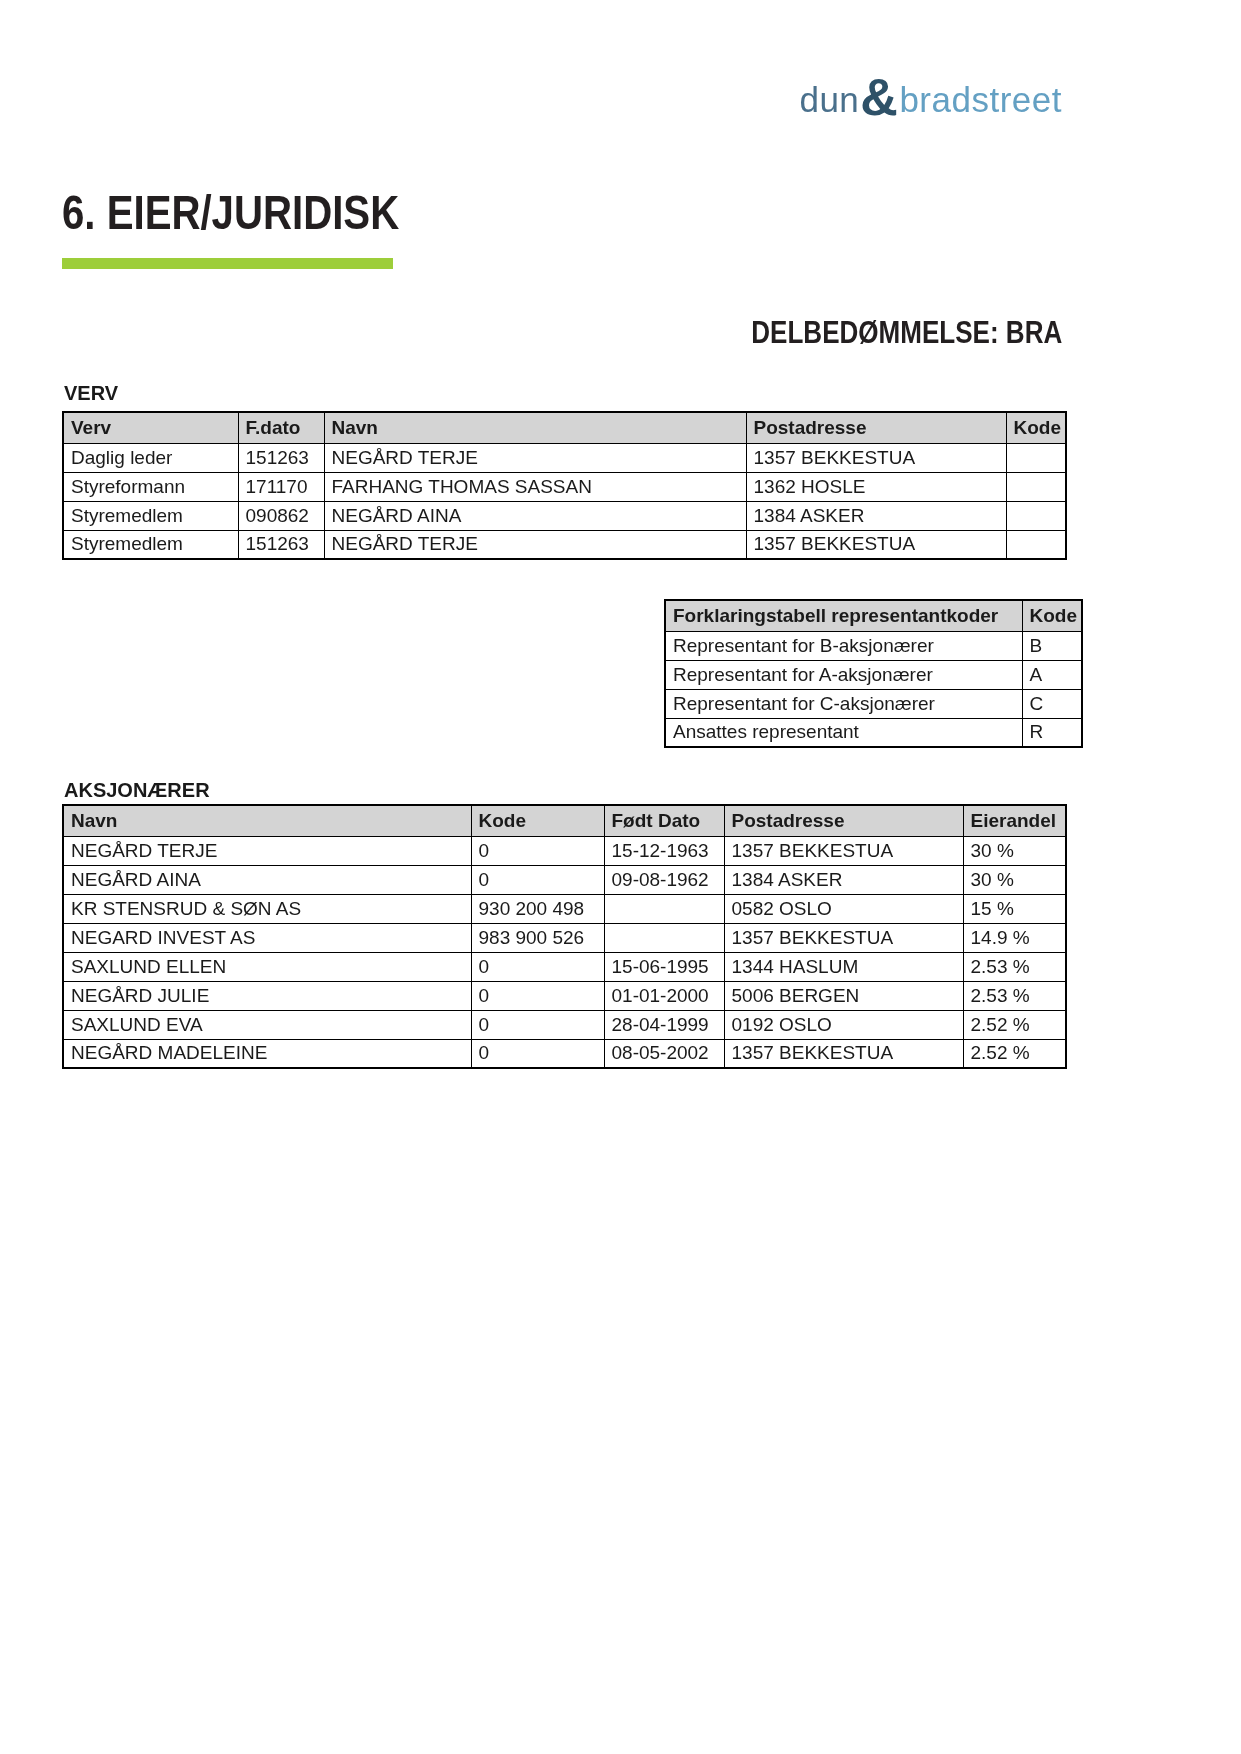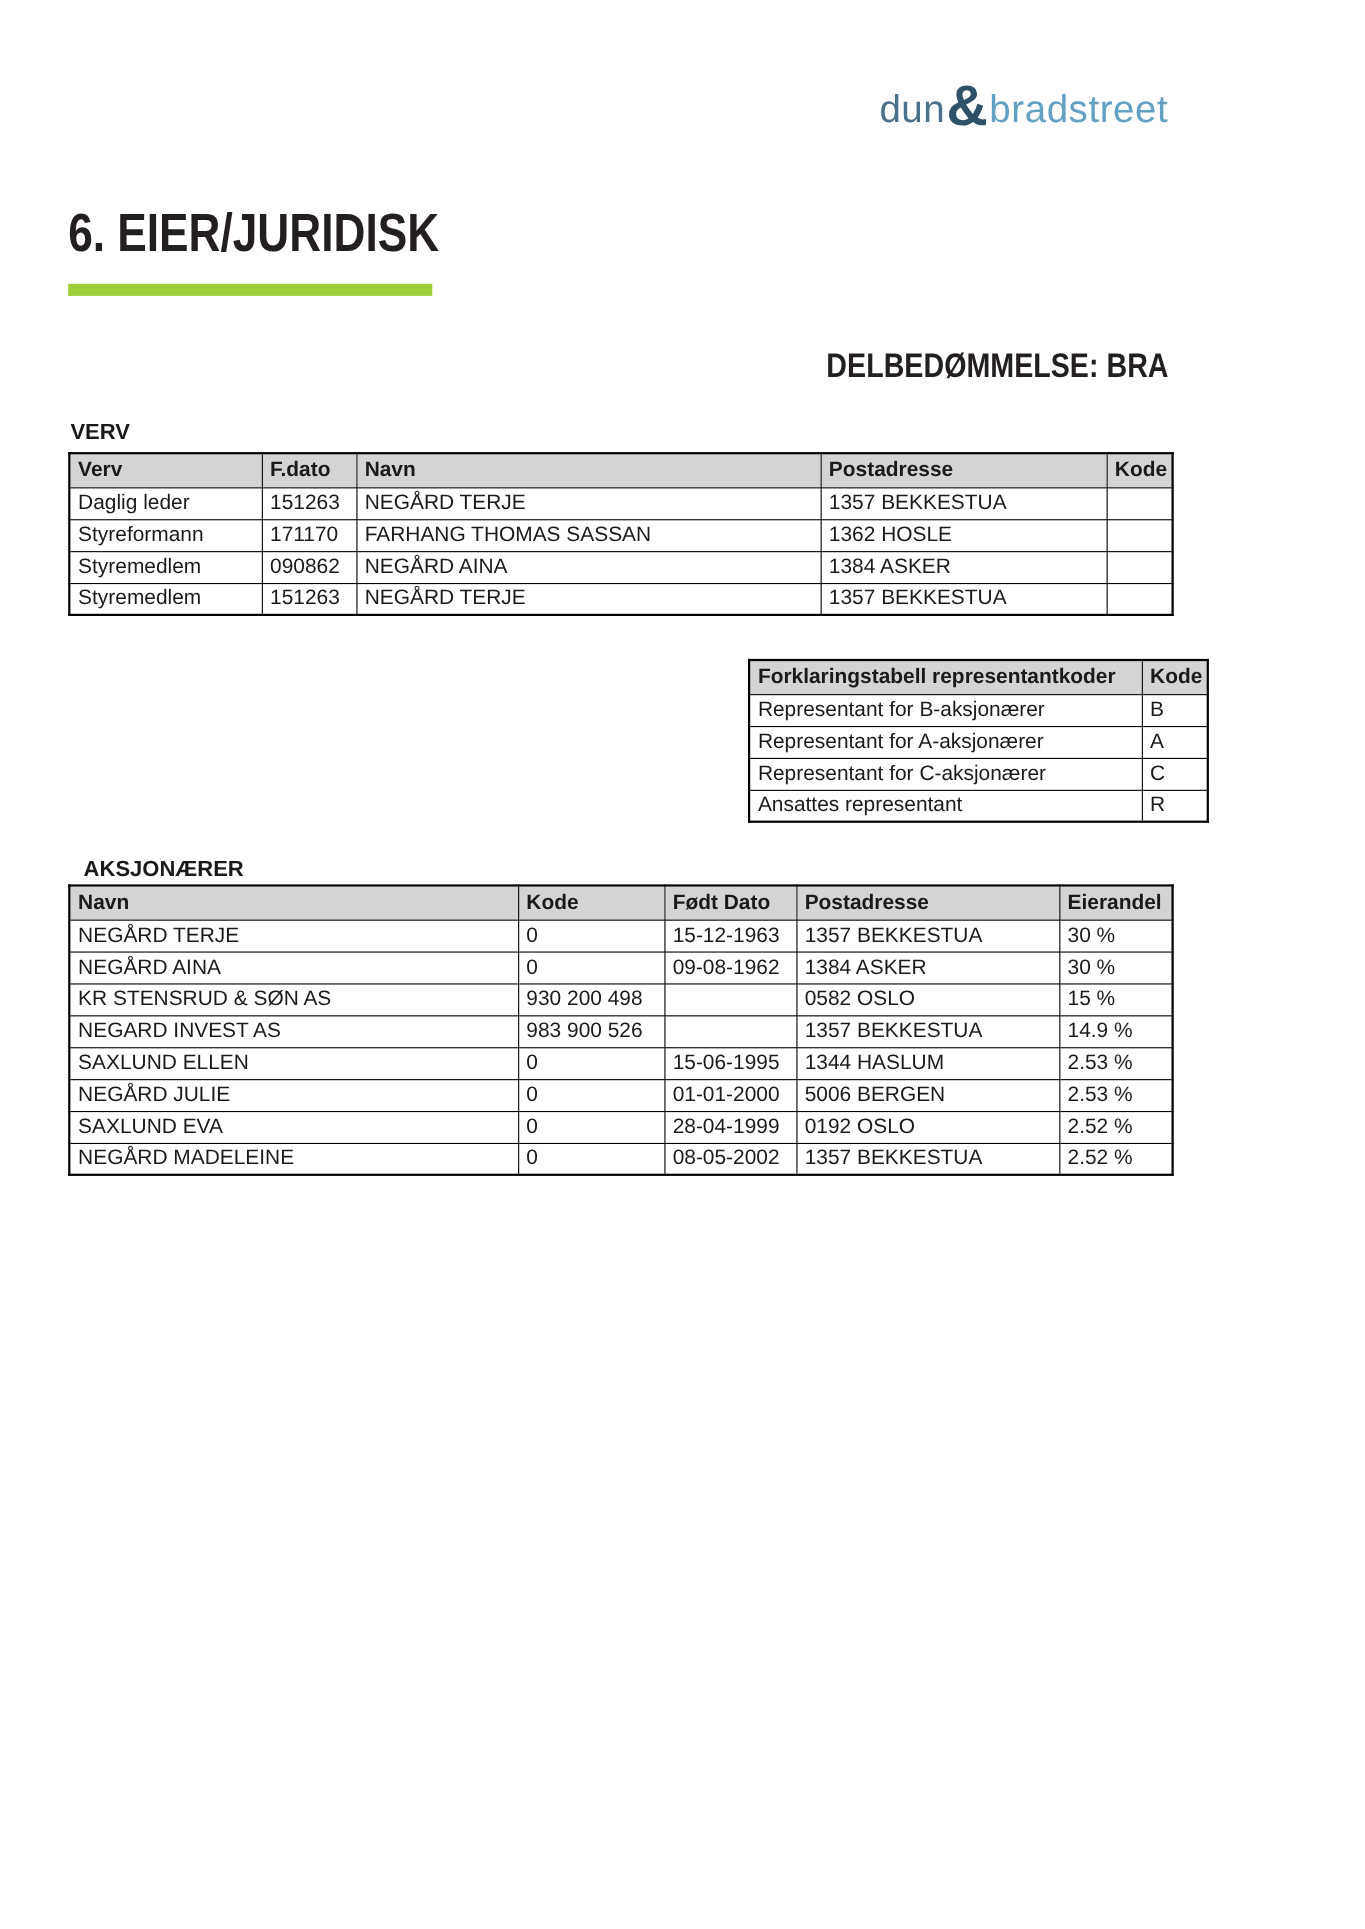--- a/index.html
+++ b/index.html
@@ -66,36 +66,36 @@
 
   
   .section-label {
     position: absolute;
     font-size: 20px;
     font-weight: bold;
     color: #1a1a1a;
     white-space: nowrap;
   }
   #verv-label { left: 64px; top: 382px; }
-  #aksj-label { left: 64px; top: 779px; margin-left: 12px; }
+  #aksj-label { left: 64px; top: 779px; }
 
   
   table {
     border-collapse: collapse;
     table-layout: fixed;
     font-size: 19px;
     color: #1a1a1a;
   }
   th, td { border: 1px solid #000; padding: 0 7px; overflow: hidden; white-space: nowrap; }
   table { border: 2px solid #000; }
   th { background: #d4d4d4; font-weight: bold; text-align: left; height: 31px; }
   td { height: 29px; background: #ffffff; }
 
   #verv-table       { position: absolute; left: 62px;  top: 411px; width: 1003px; }
-  #forklaring-table { position: absolute; left: 680px; top: 599px; width: 417px; }
+  #forklaring-table { position: absolute; left: 664px; top: 599px; width: 417px; }
   #aksj-table       { position: absolute; left: 62px;  top: 804px; width: 1003px; }
 
   
   .footer {
     position: absolute;
     right: 176px;
     top: 1678px;
     font-size: 19px;
     color: #701a75;
     white-space: nowrap;

